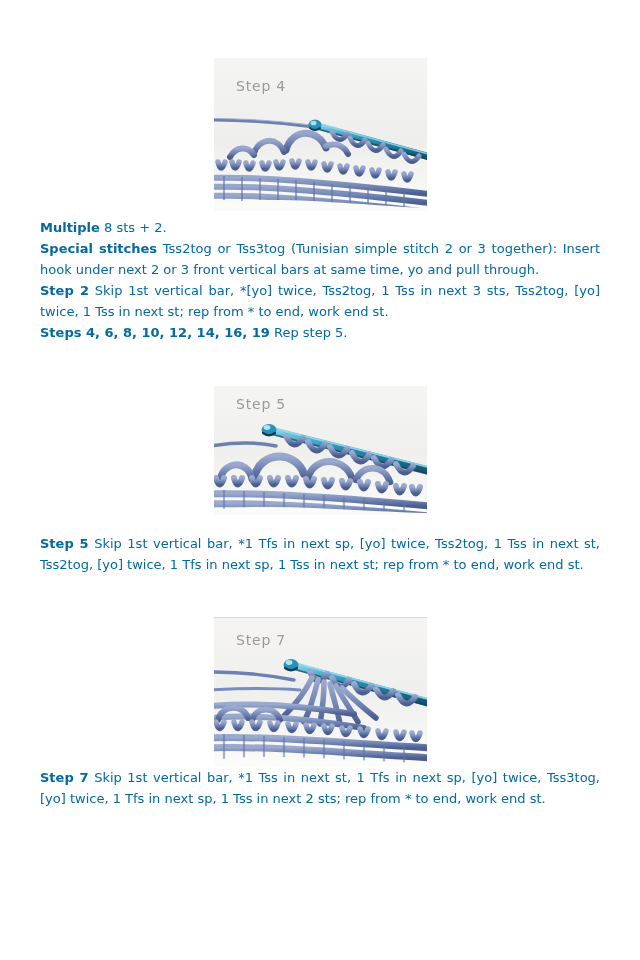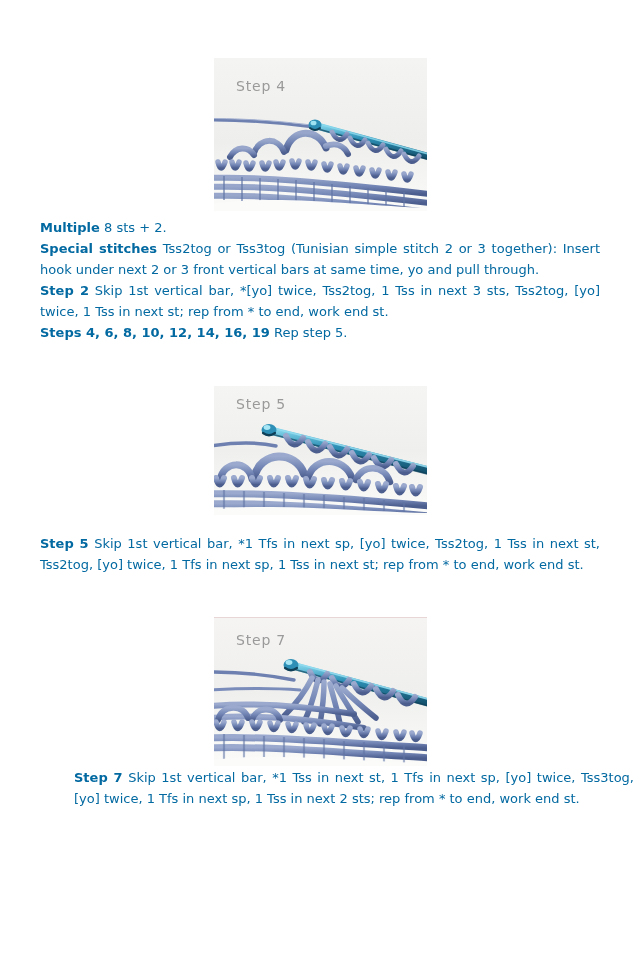--- a/index.html
+++ b/index.html
@@ -64,21 +64,21 @@
     text-justify: inter-word;
     color: #0369a1;
     font-family: "DejaVu Sans", sans-serif;
   }
   .textblock p { margin: 0; }
   .textblock p.last { text-align: left; }
   b, .lbl { font-weight: bold; }
 
   #block-main { top: 217px; }
   #block-step5 { top: 533px; }
-  #block-step7 { top: 767px; margin-left: 34px; }
+  #block-step7 { top: 767px; }
 </style>
 </head>
 <body>
 
 <div class="page">
 
   <div class="figure" id="figure-step4">
     <span class="fig-caption">Step 4</span>
     <svg viewBox="0 0 213 153" preserveAspectRatio="none">
       <defs>

